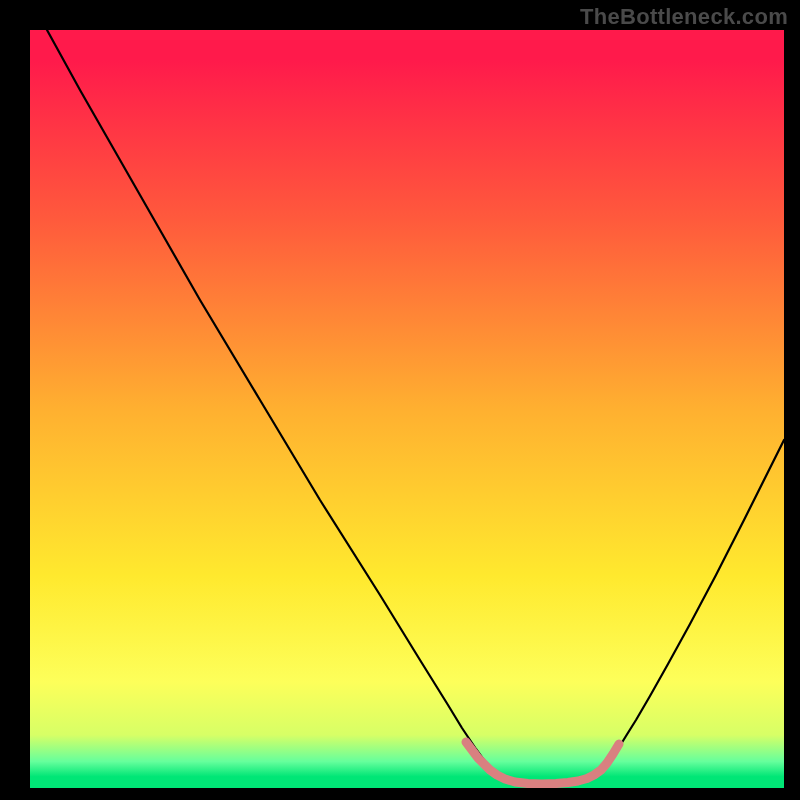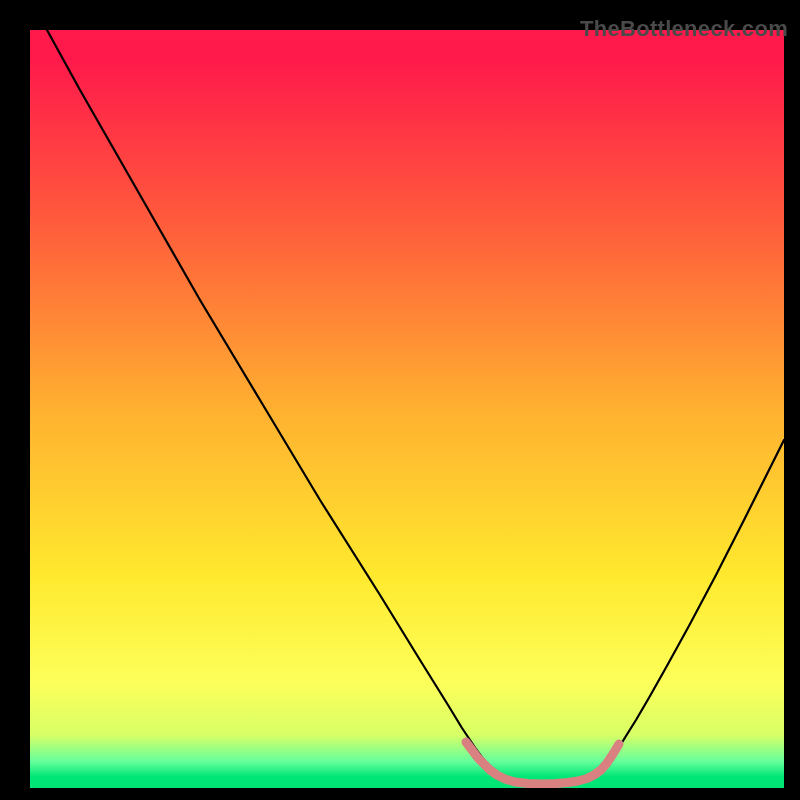--- a/index.html
+++ b/index.html
@@ -19,21 +19,20 @@
   }
   .watermark {
     position: absolute;
     top: 4px;
     right: 12px;
     color: #4a4a4a;
     font-size: 22px;
     font-weight: 600;
     letter-spacing: 0.3px;
     z-index: 10;
-    margin-top: 12px;
   }
   svg.plot {
     position: absolute;
     left: 0;
     top: 0;
     width: 800px;
     height: 800px;
     display: block;
   }
 </style>

